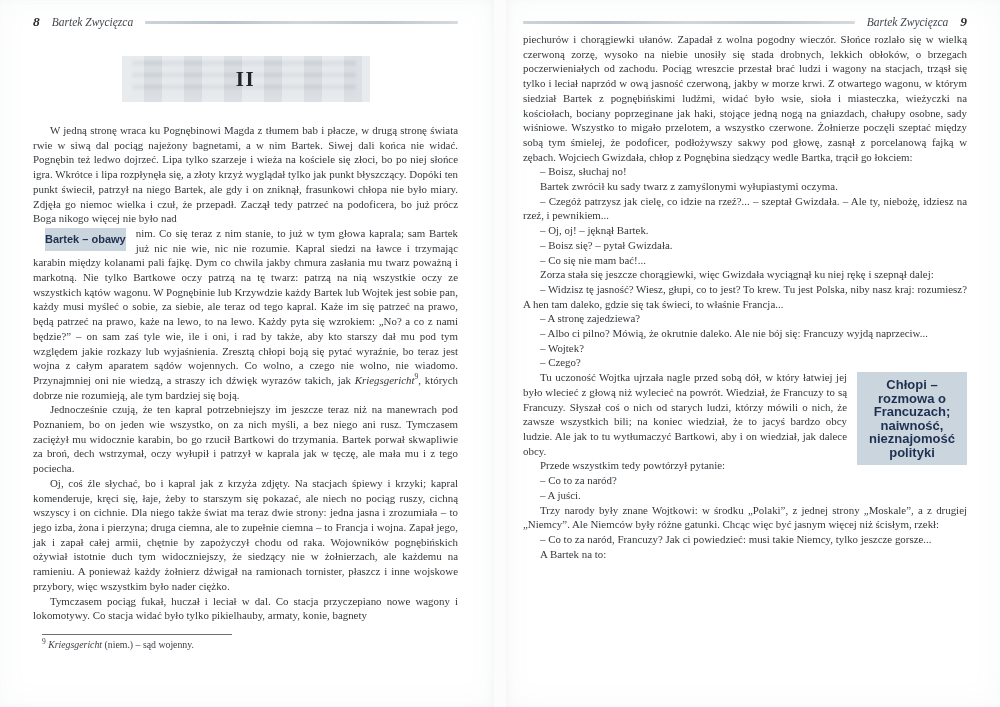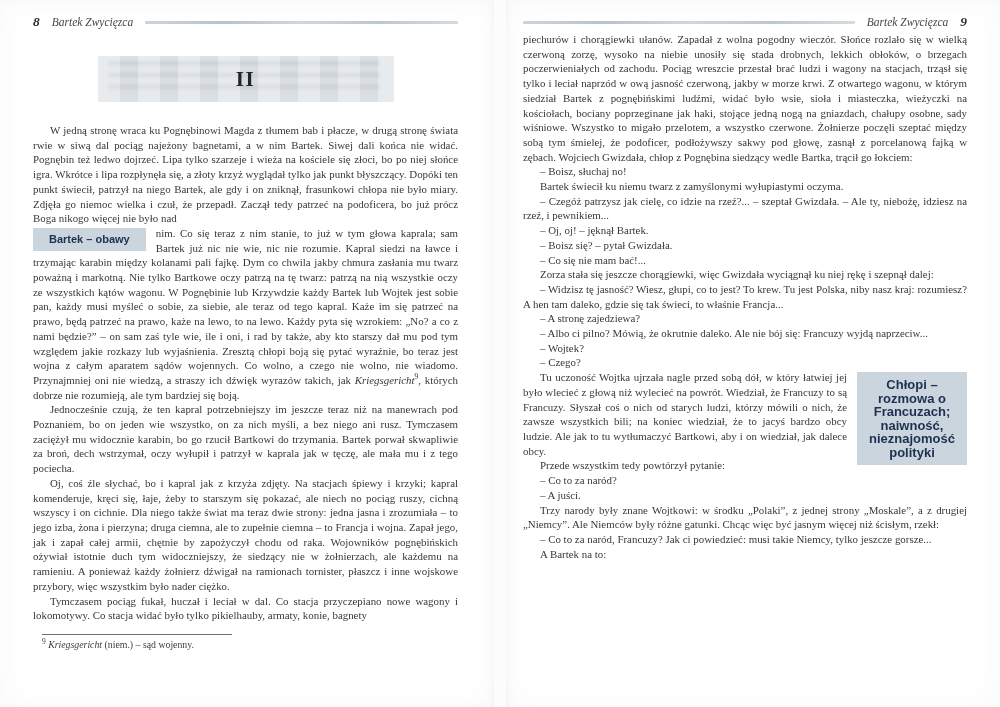--- a/index.html
+++ b/index.html
@@ -25,21 +25,21 @@
   .hdr{display:flex;align-items:baseline;font-style:italic;font-size:11.5px;color:#42474d;}
   .pagenum{font-weight:bold;font-size:13.5px;color:#2b2f34;}
   .runtitle{margin:0 12px;}
   .hdr-rule{
     flex:1;height:3px;align-self:center;border-radius:1px;
     background:linear-gradient(90deg,#c3cdd4 0%,#adb8c1 25%,#c7d0d6 50%,#b2bdc5 75%,#cdd5da 100%);
     opacity:.85;
   }
   
   .chapbox{
-    width:296px;height:46px;margin:26px auto 21px;
+    width:248px;height:46px;margin:26px auto 21px;
     background:#e1e5e9;
     display:flex;align-items:center;justify-content:center;
     position:relative;overflow:hidden;
   }
   .chapbox::before{
     content:"";position:absolute;left:10px;right:14px;top:5px;bottom:5px;
     background:repeating-linear-gradient(180deg,
       rgba(96,108,122,0.14) 0 4px, rgba(96,108,122,0.02) 4px 12px);
     filter:blur(1.6px);
   }
@@ -51,21 +51,21 @@
   .chapnum{position:relative;z-index:2;font-weight:bold;font-size:21px;letter-spacing:1.5px;color:#22252a;}
   
   .txt{font-size:10.9px;line-height:14.7px;text-align:justify;color:#34383c;}
   .txt p{margin:0;text-indent:17px;}
   .txt p.noindent{text-indent:0;}
   .note-l{
     float:left;display:block;text-indent:0;
     background:#cbd5dd;color:#1e3052;
     font-family:"Liberation Sans", sans-serif;
     font-weight:bold;font-size:11px;line-height:13px;
-    padding:5px 16px;margin:2px 10px 2px 0;
+    padding:5px 0;margin:2px 10px 2px 12px;
     white-space:nowrap;
   }
   .note-r{
     float:right;display:block;text-indent:0;
     background:#cbd5dd;color:#1e3052;
     font-family:"Liberation Sans", sans-serif;
     font-weight:bold;font-size:13px;line-height:13.5px;
     padding:6px 7px;margin:2px 0 3px 10px;
     width:96px;text-align:center;
   }
@@ -110,21 +110,21 @@
   <div class="page page-right">
     <div class="hdr">
       <span class="hdr-rule"></span>
       <span class="runtitle">Bartek Zwycięzca</span>
       <span class="pagenum">9</span>
     </div>
 
     <div class="txt" style="margin-top:2px;">
       <p class="noindent">piechurów i chorągiewki ułanów. Zapadał z wolna pogodny wieczór. Słońce rozlało się w wielką czerwoną zorzę, wysoko na niebie unosiły się stada drobnych, lekkich obłoków, o brzegach poczerwieniałych od zachodu. Pociąg wreszcie przestał brać ludzi i wagony na stacjach, trząsł się tylko i leciał naprzód w ową jasność czerwoną, jakby w morze krwi. Z otwartego wagonu, w którym siedział Bartek z pognębińskimi ludźmi, widać było wsie, sioła i miasteczka, wieżyczki na kościołach, bociany poprzeginane jak haki, stojące jedną nogą na gniazdach, chałupy osobne, sady wiśniowe. Wszystko to migało przelotem, a wszystko czerwone. Żołnierze poczęli szeptać między sobą tym śmielej, że podoficer, podłożywszy sakwy pod głowę, zasnął z porcelanową fajką w zębach. Wojciech Gwizdała, chłop z Pognębina siedzący wedle Bartka, trącił go łokciem:</p>
       <p>– Boisz, słuchaj no!</p>
-      <p>Bartek świecił ku niemu twarz z zamyślonymi wyłupiastymi oczyma.</p>
+      <p>Bartek zwrócił ku sady twarz z zamyślonymi wyłupiastymi oczyma.</p>
       <p>– Czegóż patrzysz jak cielę, co idzie na rzeź?... – szeptał Gwizdała. – Ale ty, niebożę, idziesz na rzeź, i pewnikiem...</p>
       <p>– Oj, oj! – jęknął Bartek.</p>
       <p>– Boisz się? – pytał Gwizdała.</p>
       <p>– Co się nie mam bać!...</p>
       <p>Zorza stała się jeszcze chorągiewki, więc Gwizdała wyciągnął ku niej rękę i szepnął dalej:</p>
       <p>– Widzisz tę jasność? Wiesz, głupi, co to jest? To krew. Tu jest Polska, niby nasz kraj: rozumiesz? A hen tam daleko, gdzie się tak świeci, to właśnie Francja...</p>
       <p>– A stronę zajedziewa?</p>
       <p>– Albo ci pilno? Mówią, że okrutnie daleko. Ale nie bój się: Francuzy wyjdą naprzeciw...</p>
       <p>– Wojtek?</p>
       <p>– Czego?</p>

